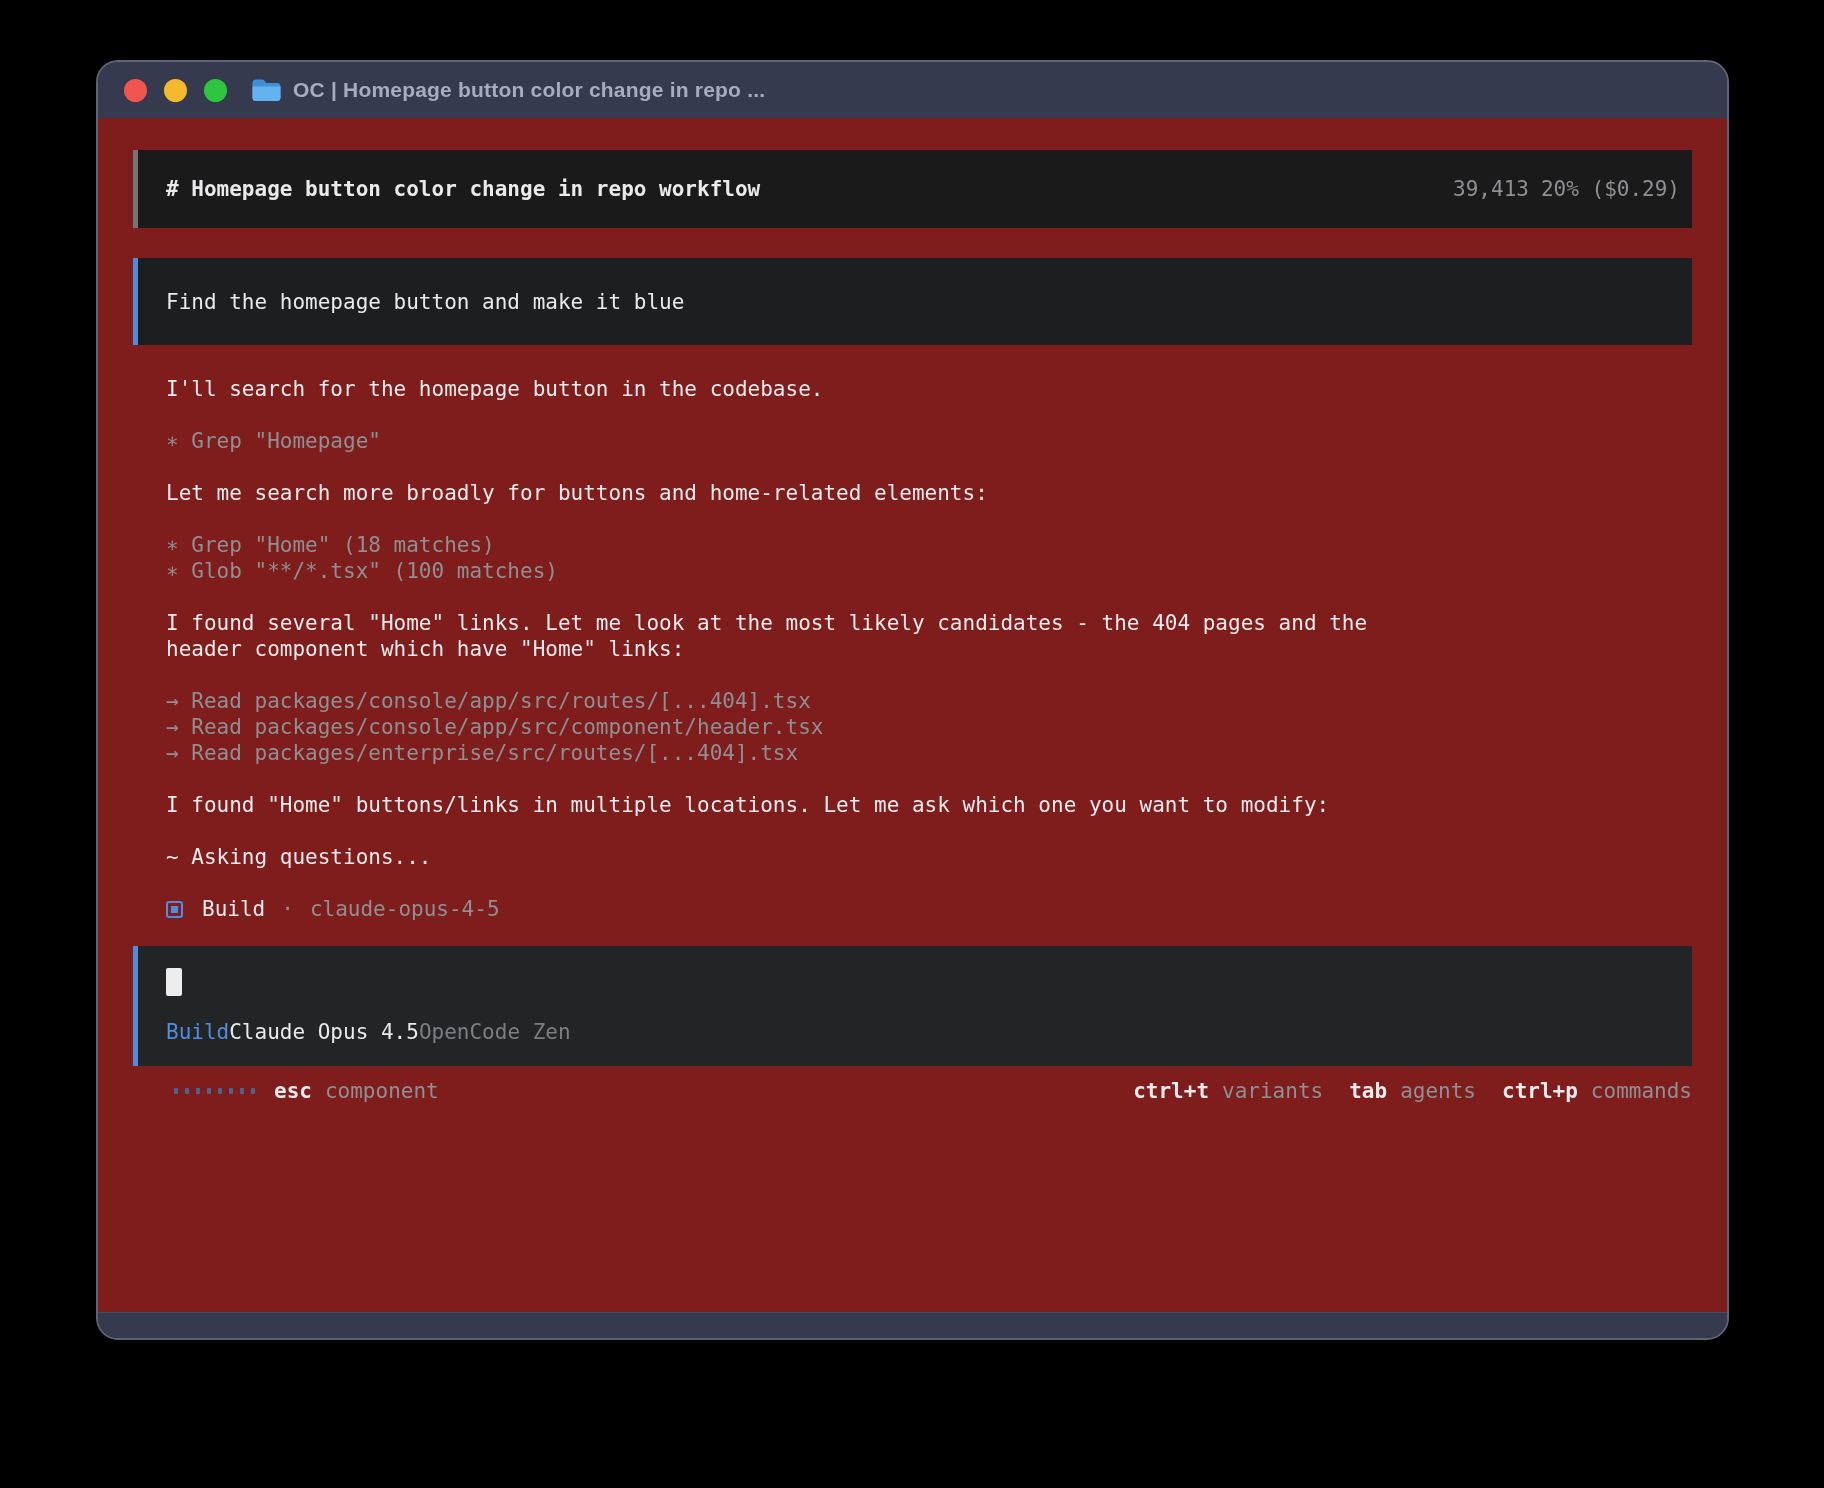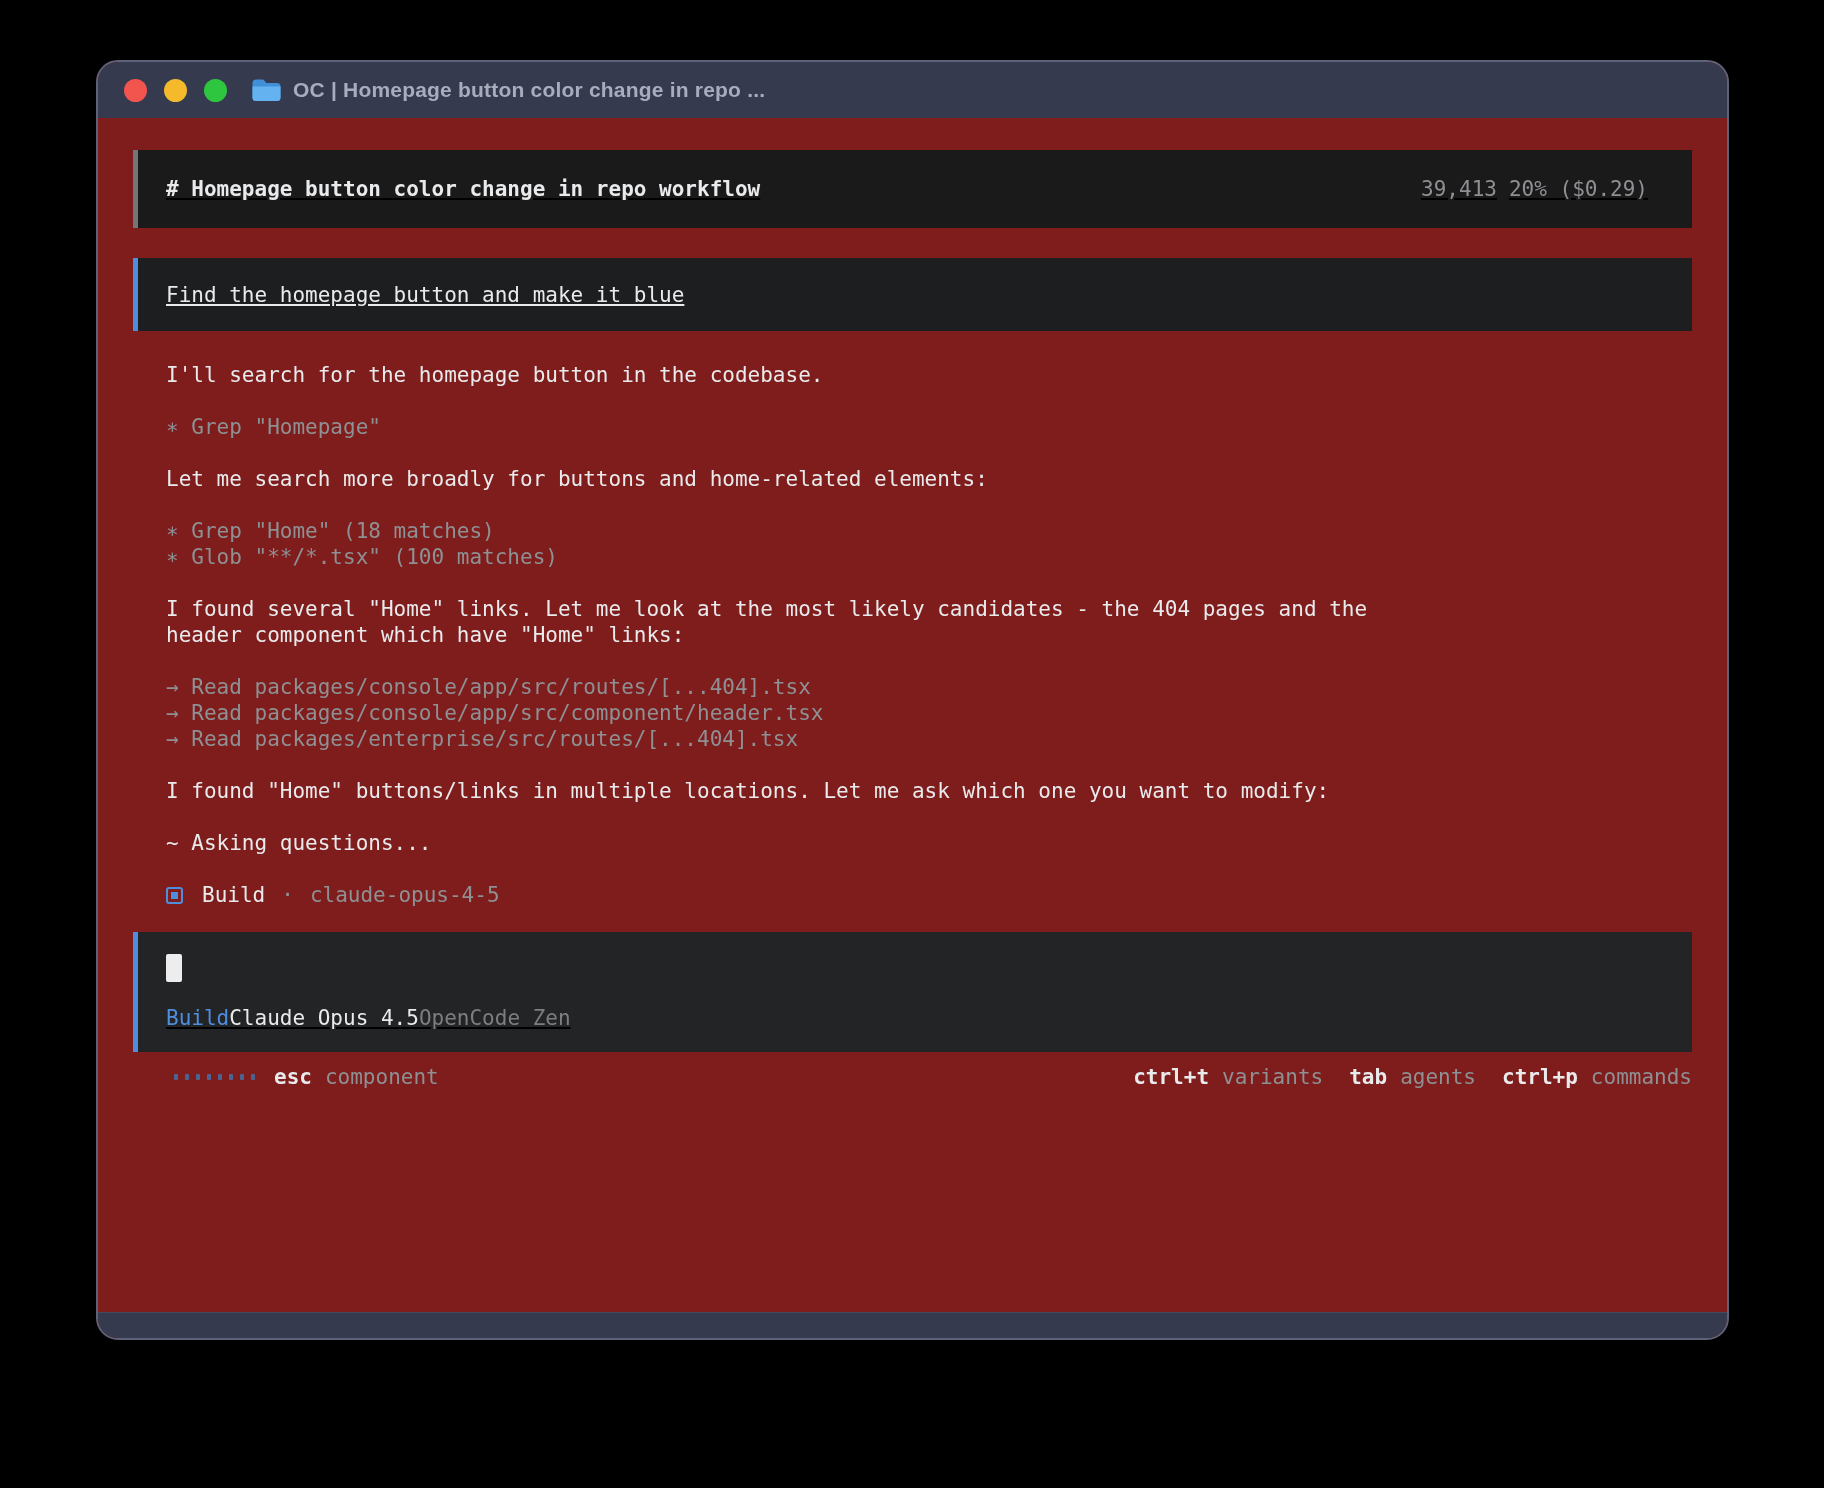--- a/index.html
+++ b/index.html
@@ -21,32 +21,32 @@
   .light.yellow { background:#f5ba2c; }
   .light.green  { background:#2fc63f; }
   .folder { width:30px; height:24px; margin-right:12px; display:inline-flex; align-items:center; }
   .titletext {
     color:#a8adbe; font-family:"Liberation Sans", sans-serif;
     font-weight:bold; font-size:21px; letter-spacing:.2px; white-space:nowrap;
   }
 
   .terminal { flex:1; padding:32px 35px 0 35px; font-size:21px; }
 
-  .block { border-left:5px solid #4e8ee0; padding-left:28px; padding-right:44px;text-decoration:underline; }
+  .block { border-left:5px solid #4e8ee0; padding-left:28px; padding-right:12px; }
 
   .session-header {
     height:78px; background:#1a1a1b; border-left-color:#757575;
     display:flex; align-items:center; justify-content:space-between;
     margin-bottom:30px;
   }
   .session-title { color:#e9eaec; font-weight:bold; white-space:nowrap; }
   .session-stats { display:flex; gap:12px; color:#8e9093; white-space:nowrap; }
 
   .user-msg {
-    height:73px; background:#1d1e1f;
+    height:87px; background:#1d1e1f;
     display:flex; align-items:center; color:#e9eaec; margin-bottom:31px;
   }
 
   .convo { padding-left:33px; line-height:26px; }
   .convo .row { height:26px; white-space:nowrap; }
   .convo .gap { height:26px; }
   .t { color:#e9eaec; }
   .g { color:#8e9093; }
 
   .agent-line { display:flex; align-items:center; height:26px; }

